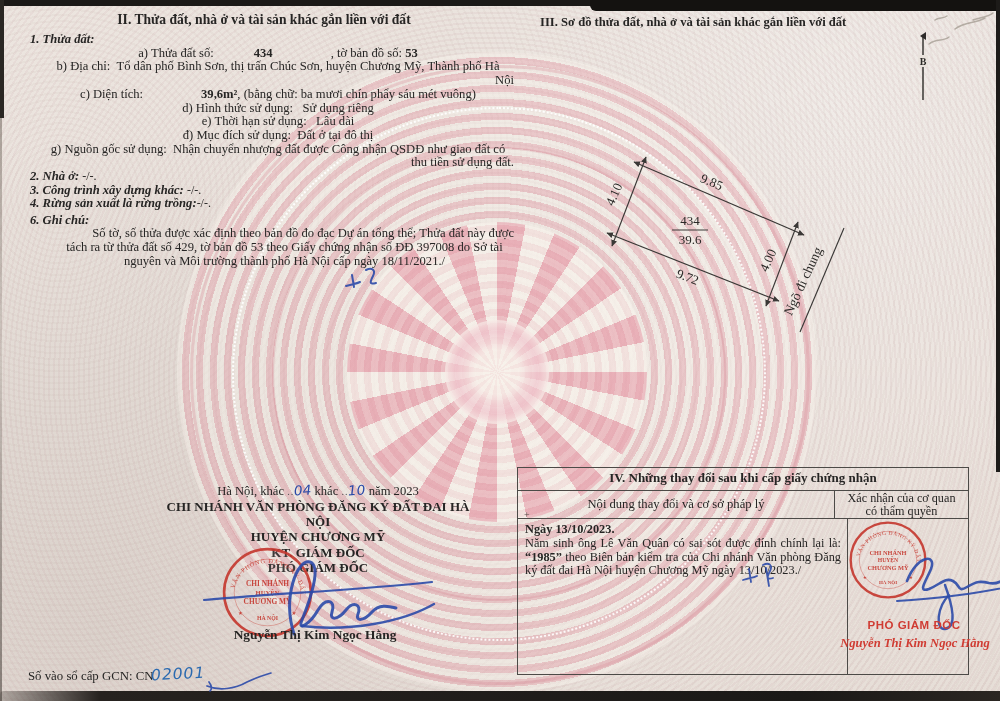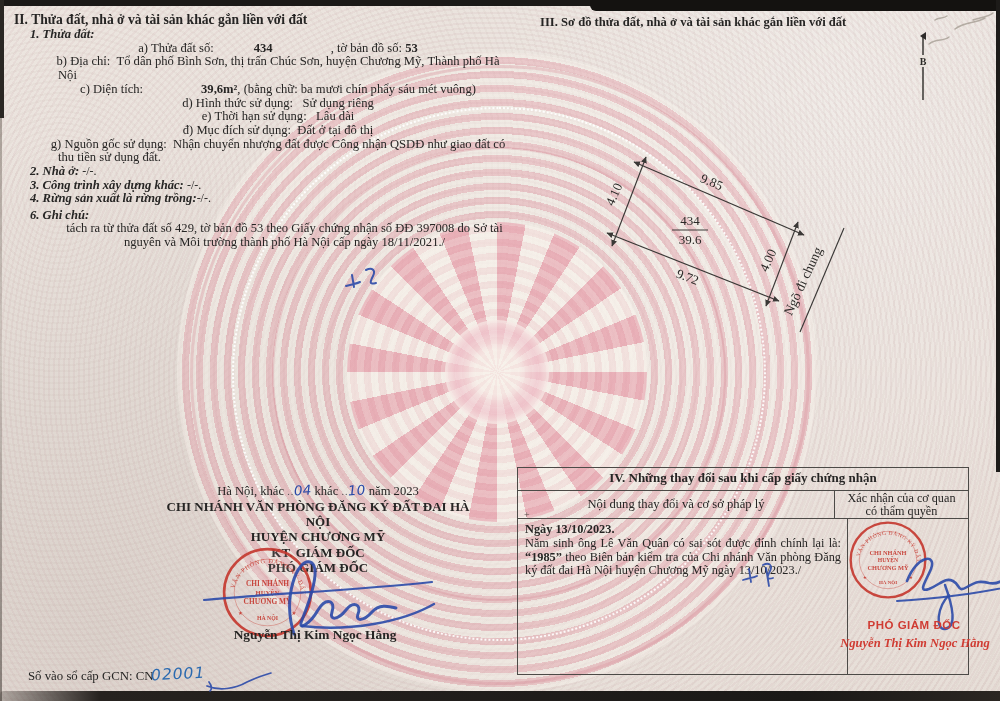--- a/index.html
+++ b/index.html
@@ -32,25 +32,25 @@
   .edge-top{left:0;top:0;width:1000px;height:6px;background:#1b1917;}
   .edge-top2{left:590px;top:0;width:410px;height:11px;background:#141210;border-radius:0 0 0 6px;}
   .edge-left{left:0;top:0;width:4px;height:118px;background:#2a2723;}
   .edge-left2{left:0;top:118px;width:2px;height:583px;background:linear-gradient(rgba(90,80,70,.45),rgba(90,80,70,.15) 40%,rgba(60,54,48,.55));}
   .edge-right{left:996px;top:0;width:4px;height:472px;background:#1d1b19;}
   .edge-bottom{left:0;top:691px;width:1000px;height:10px;
     background:linear-gradient(to right, rgba(44,38,32,.25), #26221f 10%, #1b1917 80%, #2b2622);border-radius:4px 0 0 0;}
   
   .sec2{position:absolute;left:14px;top:12px;width:500px;font-size:12.6px;line-height:13.7px;}
   .sec2 .ln{white-space:pre-wrap;}
-  .h2{font-weight:bold;font-size:13.6px;line-height:16px;}
+  .h2{font-weight:bold;font-size:13.6px;line-height:16px;margin-bottom:5px;text-align:center;}
   .num-item{font-weight:bold;font-style:italic;padding-left:16px;}
   .num-item .val{font-weight:normal;font-style:normal;font-size:12px;}
   .ind1{padding-left:28px;text-align:center;}
-  .ind2{padding-left:44px;}
+  .ind2{padding-left:44px;text-align:right;}
   .b{font-weight:bold;}
   .sp60{display:inline-block;width:58px;}
   .sp18{display:inline-block;width:40px;}
   .mt2{margin-top:2.5px;}
   .h3{position:absolute;left:540px;top:15px;width:450px;font-weight:bold;font-size:12.6px;}
   svg text{font-family:"Liberation Serif","DejaVu Serif",serif;}
   
   .sigblock{position:absolute;left:153px;top:482px;width:330px;text-align:center;}
   .dateline{font-size:12.6px;}
   .hand{font-family:"DejaVu Sans",sans-serif;font-style:italic;color:#2b4aa8;display:inline-block;transform:rotate(-4deg);font-size:13.5px;}
@@ -120,20 +120,21 @@
     <div class="ind1 ln"><span>c) Diện tích:</span><span class="sp60"></span><span class="b">39,6m²</span><span>, (bằng chữ: ba mươi chín phẩy sáu mét vuông)</span></div>
     <div class="ind1 ln">d) Hình thức sử dụng:   Sử dụng riêng</div>
     <div class="ind1 ln">e) Thời hạn sử dụng:   Lâu dài</div>
     <div class="ind1 ln">đ) Mục đích sử dụng:  Đất ở tại đô thị</div>
     <div class="ind1 ln">g) Nguồn gốc sử dụng:  Nhận chuyển nhượng đất được Công nhận QSDĐ như giao đất có</div>
     <div class="ind2 ln">thu tiền sử dụng đất.</div>
     <div class="num-item"><span>2. Nhà ở:</span> <span class="val">-/-.</span></div>
     <div class="num-item"><span>3. Công trình xây dựng khác:</span> <span class="val">-/-.</span></div>
     <div class="num-item"><span>4. Rừng sản xuất là rừng trồng:</span><span class="val">-/-.</span></div>
     <div class="num-item mt2">6. Ghi chú:</div>
+    <div class="ind2 ln">Số tờ, số thửa được xác định theo bản đồ đo đạc Dự án tổng thể; Thửa đất này được</div>
     <div class="ind1 ln" style="padding-left:41px">tách ra từ thửa đất số 429, tờ bản đồ 53 theo Giấy chứng nhận số ĐĐ 397008 do Sở tài</div>
     <div class="ind1 ln" style="padding-left:41px">nguyên và Môi trường thành phố Hà Nội cấp ngày 18/11/2021./</div>
   </div>
 
   <svg class="squig" style="left:340px;top:262px;">
     <path d="M6,24 c6,-2 10,-2 14,-4 M12,13 l2,12 M26,8 c6,-3 10,0 7,6 c-3,6 -4,9 3,7" class="inkpath" stroke-width="2"></path>
   </svg>
 
   <div class="h3">III. Sơ đồ thửa đất, nhà ở và tài sản khác gắn liền với đất</div>
 

